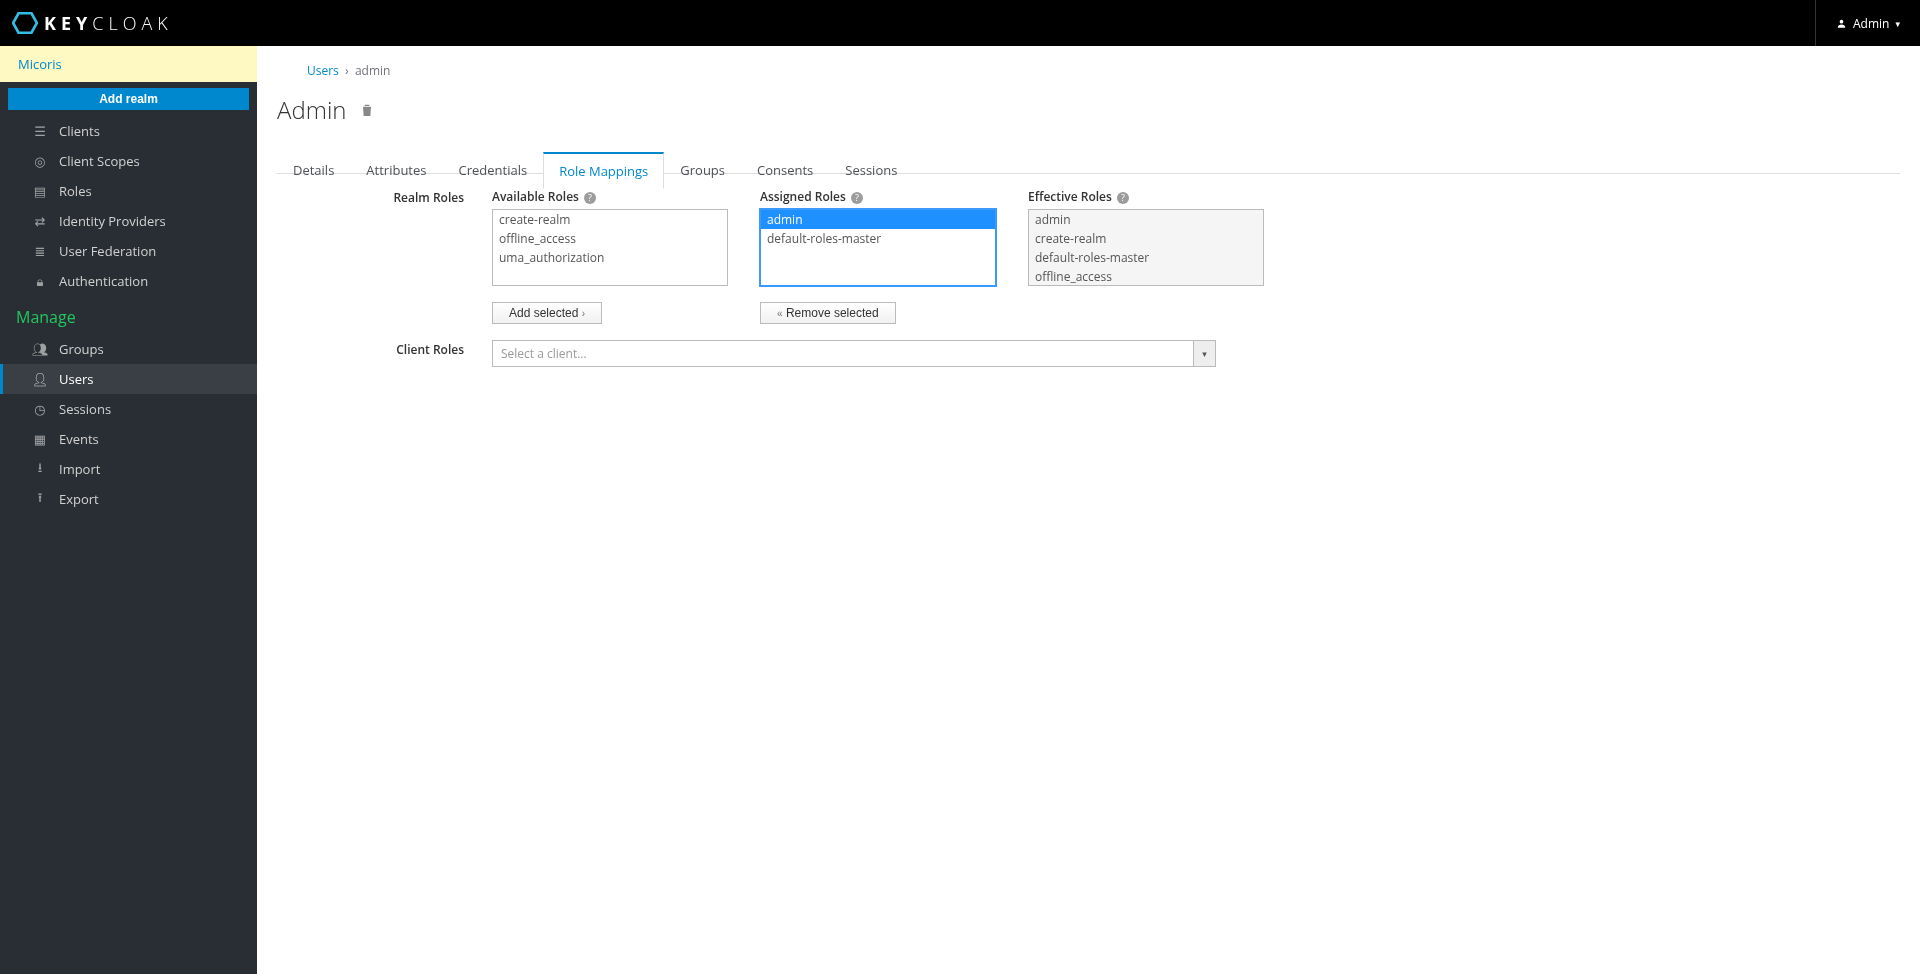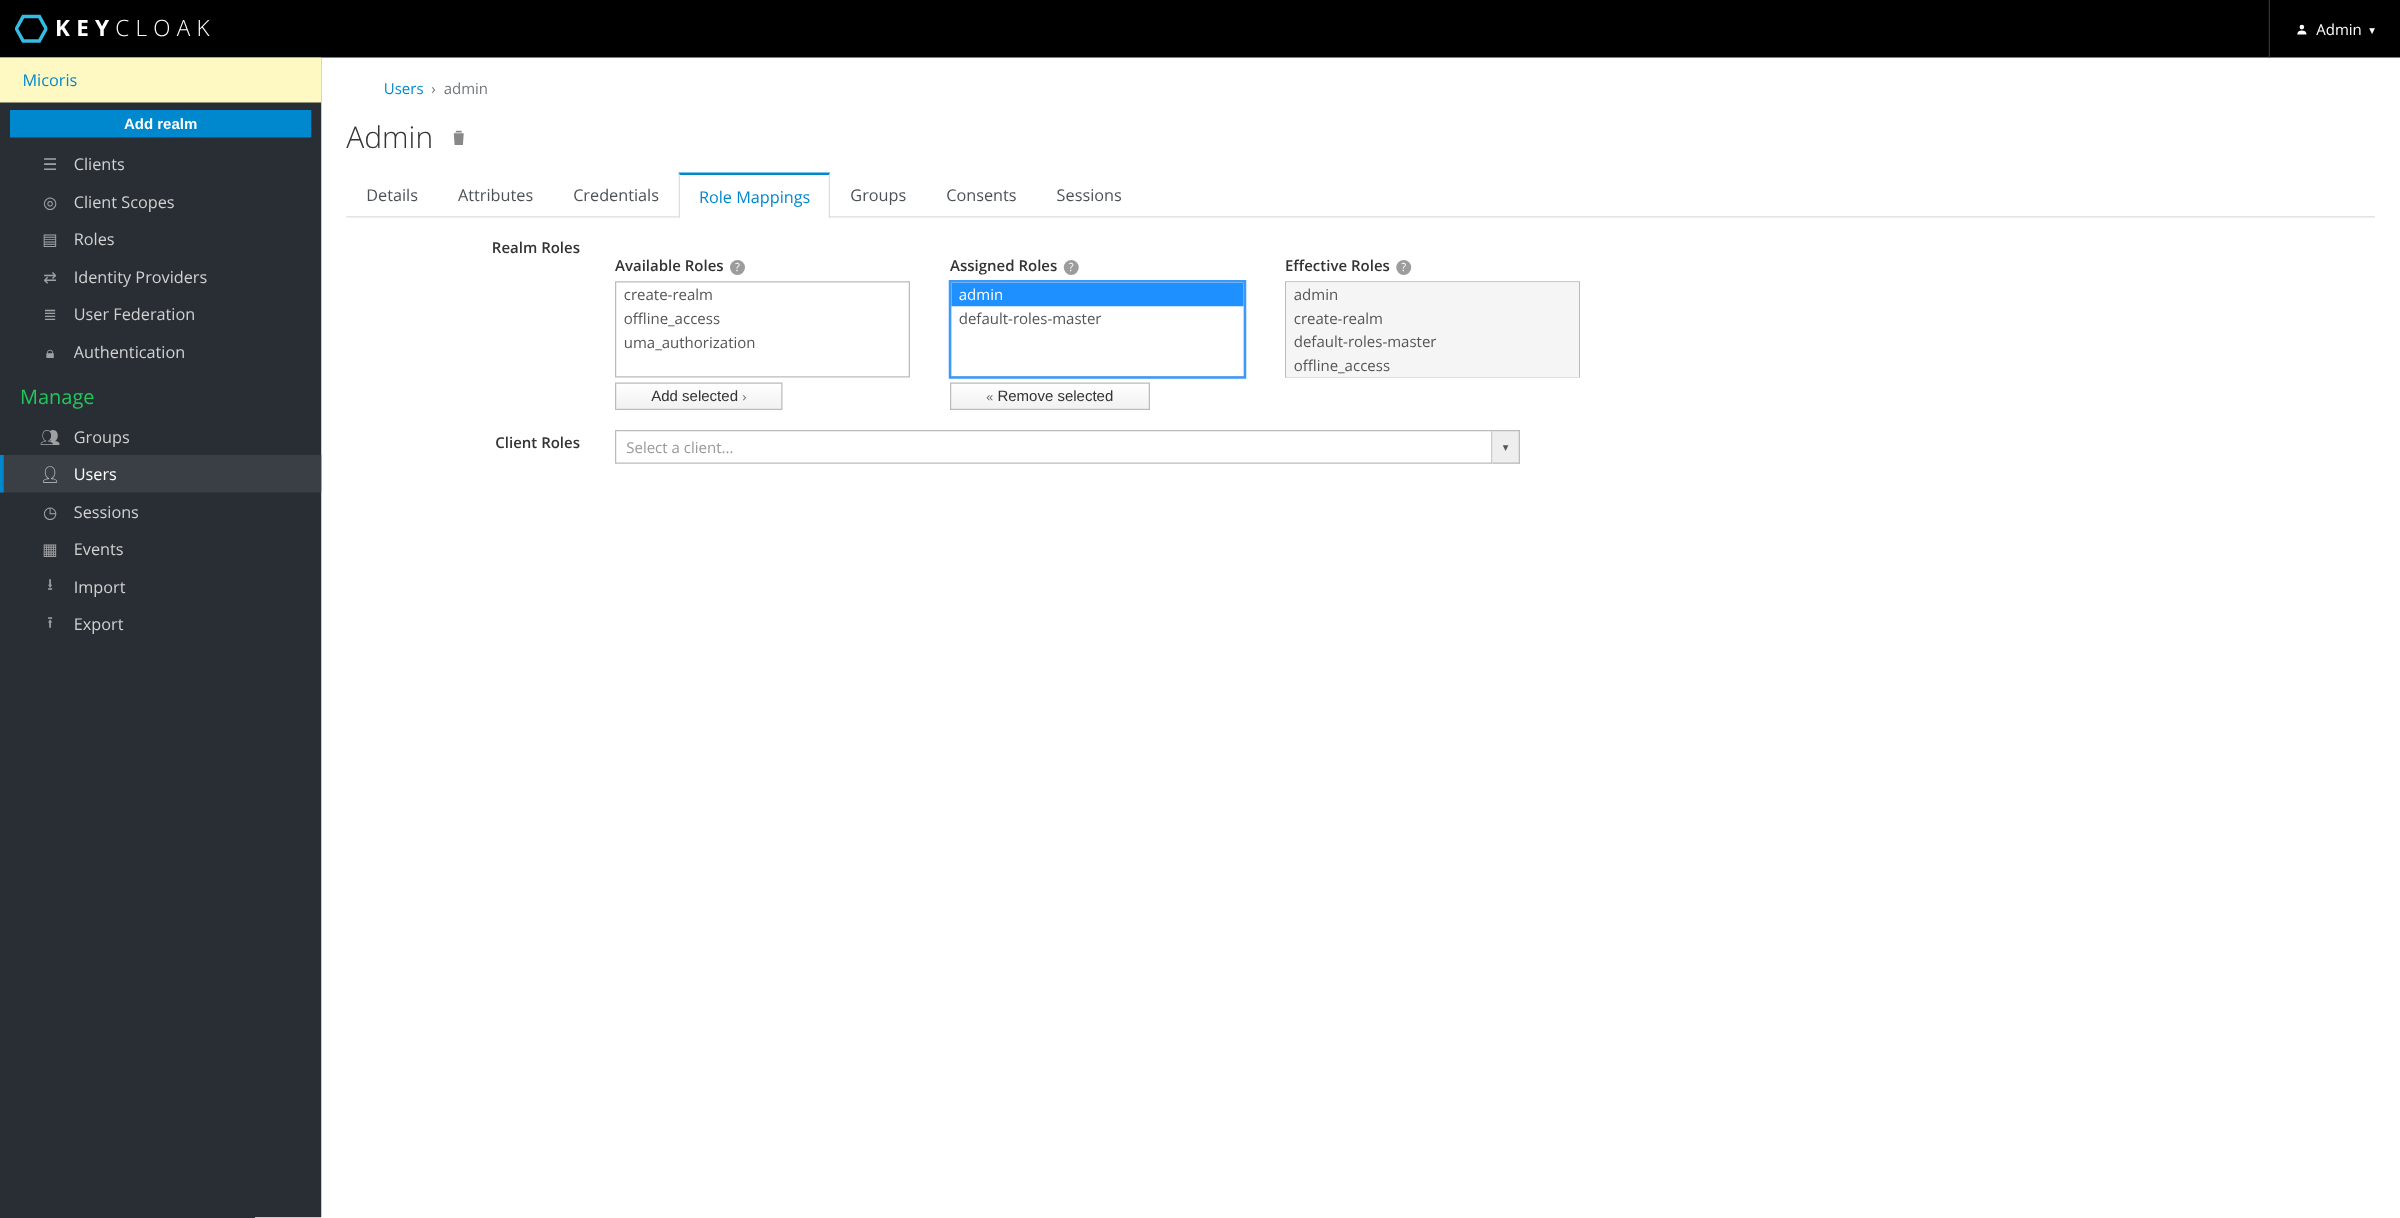--- a/index.html
+++ b/index.html
@@ -17,34 +17,34 @@
 .add-realm { background: #0088ce; color: #fff; border: none; width: 100%; padding: 4px; font-size: 12px; font-weight: 600; cursor: pointer; }
 .nav-section-label { color: #22c55e; font-size: 16px; padding: 10px 16px 6px; }
 .nav-item { display: flex; align-items: center; gap: 12px; padding: 6px 16px 6px 30px; color: #d1d1d1; font-size: 13px; cursor: pointer; border-left: 3px solid transparent; }
 .nav-item.active { background: #393f44; border-left-color: #0088ce; color: #fff; }
 .nav-icon { width: 14px; height: 14px; opacity: 0.7; display:inline-flex; align-items:center; justify-content:center;}
 .content { flex: 1; padding: 10px 20px; overflow: auto; }
 .breadcrumb { font-size: 12px; color: #72767b; padding: 6px 0 14px; margin-left: 30px; }
 .breadcrumb a { color: #0088ce; text-decoration: none; }
 .page-title { font-size: 24px; font-weight: 300; color: #333; display: flex; align-items: center; gap: 12px; margin-bottom: 10px;}
 .tabs { border-bottom: 1px solid #ddd; display: flex; margin-bottom: 14px;}
-.tab { padding: 8px 15px; font-size: 13px; color: #4d5258; cursor: pointer; position: relative; top:2px; border:1px solid transparent;}
+.tab { padding: 8px 15px; font-size: 13px; color: #4d5258; cursor: pointer; position: relative; top:16px; border:1px solid transparent;}
 .tab.active { color: #0088ce; border: 1px solid #ddd; border-top: 2px solid #0088ce; border-bottom-color: #fff; background: #fff;}
 .form-row { display: flex; margin-bottom: 16px; }
 .form-label { width: 215px; text-align: right; padding-right: 28px; font-size: 12px; color: #333; font-weight: 600; padding-top: 1px;}
 .form-fields { flex: 1; display: flex; gap: 32px; }
 .field-col { width: 236px; }
-.field-header { font-size: 12px; font-weight: 600; margin-bottom: 4px; color: #333; margin-top: 16px;}
+.field-header { font-size: 12px; font-weight: 600; margin-bottom: 4px; color: #333;}
 .help-icon { display:inline-block; width:12px; height:12px; border-radius:50%; background:#9c9c9c; color:#fff; font-size:9px; line-height:12px; text-align:center; margin-left:2px; font-weight:normal;}
 .listbox { border: 1px solid #bbb; height: 77px; overflow: auto; font-size: 12px; background: #fff;}
 .listbox.readonly { background: #f5f5f5; color: #555;}
 .listbox.highlighted { outline: 2px solid #3b99fc; outline-offset:-1px;}
 .listbox .opt { padding: 1px 6px; cursor: pointer; color: #555;}
 .listbox .opt.selected { background: #1e90ff; color: #fff;}
-.small-btn { margin-top: 4px; border: 1px solid #bbb; background: linear-gradient(#fff,#f1f1f1); padding: 3px 28px; font-size: 12px; color: #333; cursor: pointer;}
+.small-btn { margin-top: 16px; border: 1px solid #bbb; background: linear-gradient(#fff,#f1f1f1); padding: 3px 16px; font-size: 12px; color: #333; cursor: pointer;}
 .small-btn .chev { font-size:10px; opacity:0.7;}
 .client-select { width: 724px; height: 27px; display:flex; align-items:stretch;}
 .client-select .sel-body{ flex:1; border:1px solid #bbb; background:#fff; color:#999; font-size:12px; padding:4px 8px; cursor:pointer;}
 .client-select .sel-btn{ width:22px; border:1px solid #bbb; border-left:none; background:#eee; display:flex; align-items:center; justify-content:center; font-size:9px; color:#555; cursor:pointer;}
 svg { display:block;}
 </style>
 </head>
 <body>
 
 <div class="topbar">

